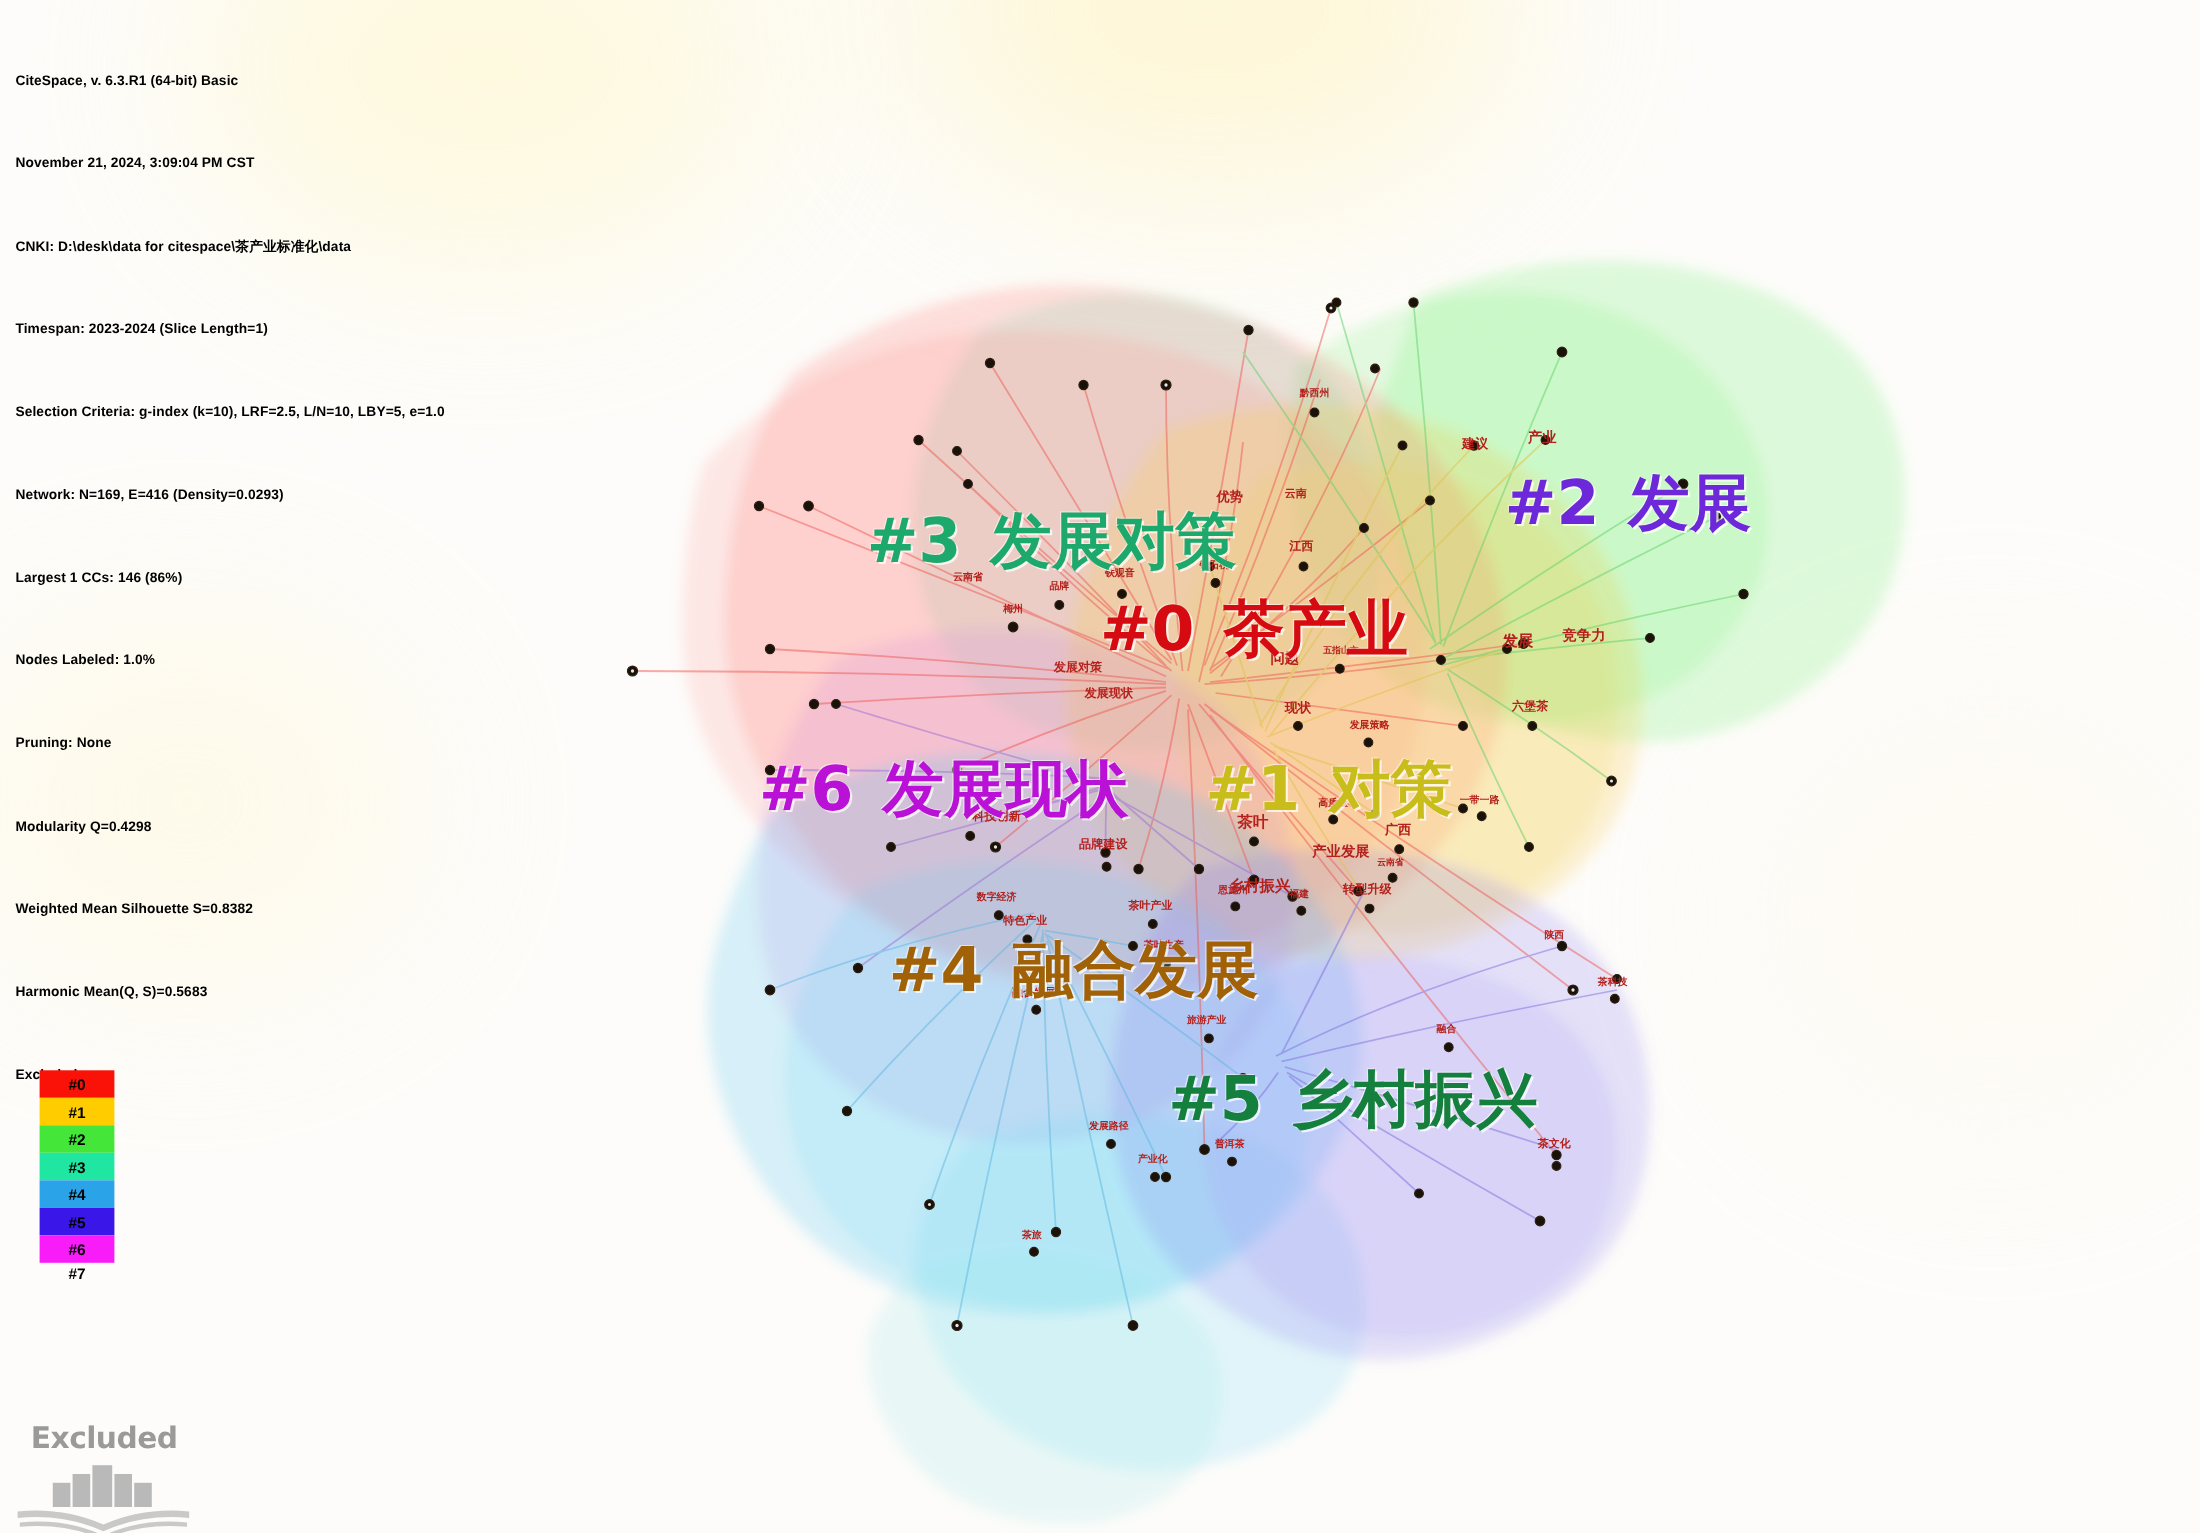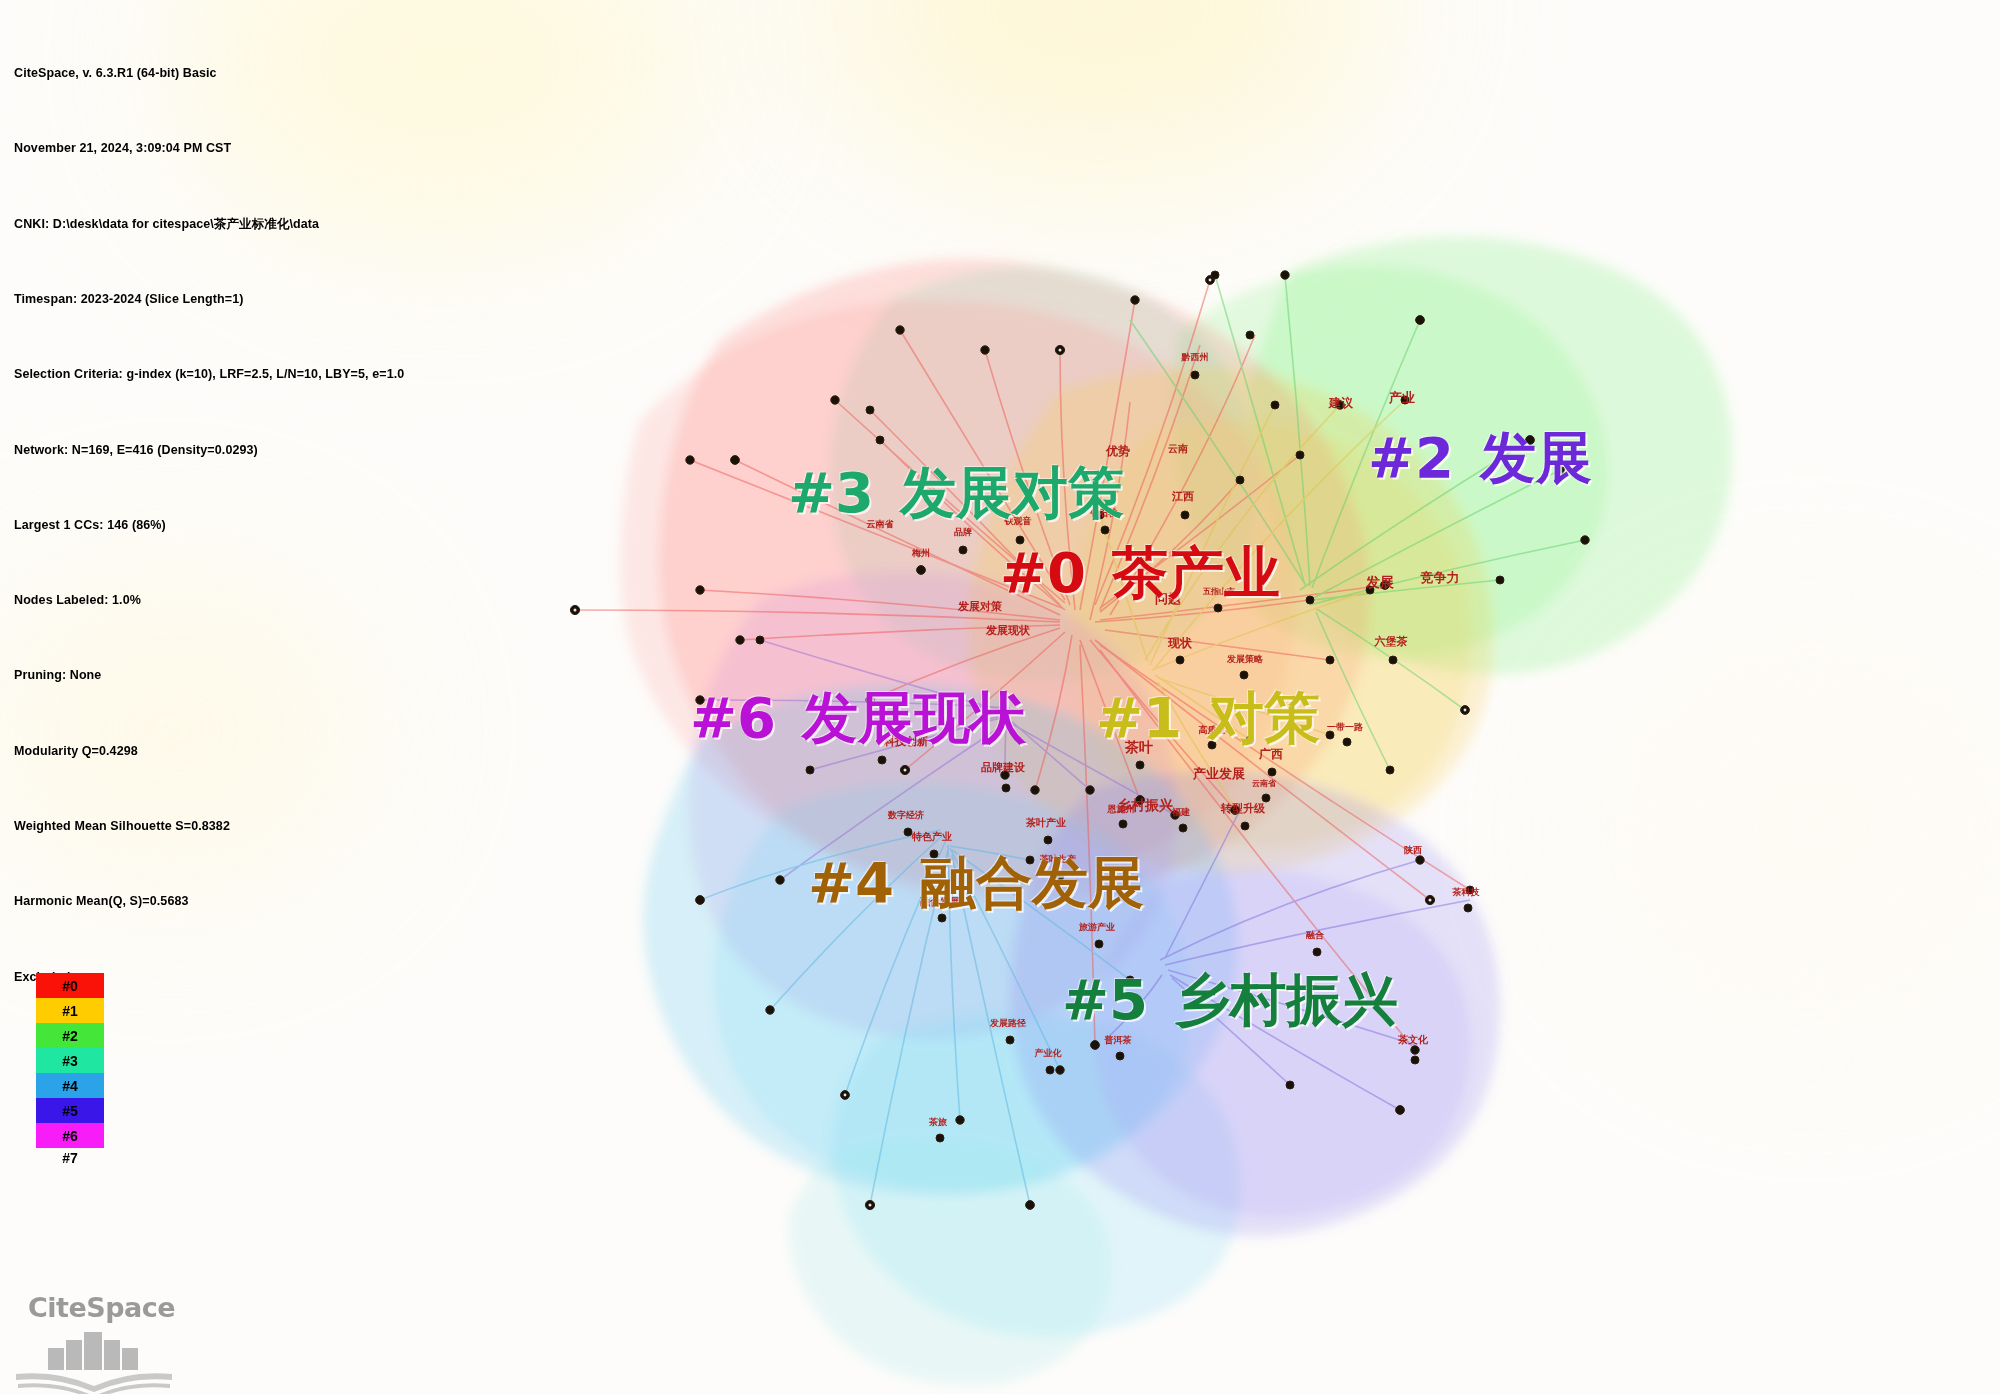--- a/index.html
+++ b/index.html
@@ -396,21 +396,21 @@
     <div class="sw" style="background: rgb(31, 230, 160);">#3</div>
     <div class="sw" style="background: rgb(43, 163, 232);">#4</div>
     <div class="sw" style="background: rgb(59, 22, 232);">#5</div>
     <div class="sw" style="background: rgb(248, 29, 248);">#6</div>
   </div>
 <div id="legend-last-wrap" style="position:absolute;left:36px;top:1148px;">
   <div id="legend-last">#7</div>
 </div>
 
 <div id="logo">
-  <div class="wordmark">CiteSpace</div>
+  <div class="wordmark">Excluded</div>
   <svg width="180" height="70" style="position:absolute;left:0;top:34px;">
     <g fill="#b9b9b9">
       <rect x="40" y="22" width="16" height="22"></rect>
       <rect x="58" y="14" width="16" height="30"></rect>
       <rect x="76" y="6" width="18" height="38"></rect>
       <rect x="96" y="14" width="16" height="30"></rect>
       <rect x="114" y="22" width="16" height="22"></rect>
     </g>
     <g fill="#c9c9c9">
       <path d="M8 48 Q50 44 86 60 Q122 44 164 48 L164 54 Q122 50 86 66 Q50 50 8 54 Z"></path>

